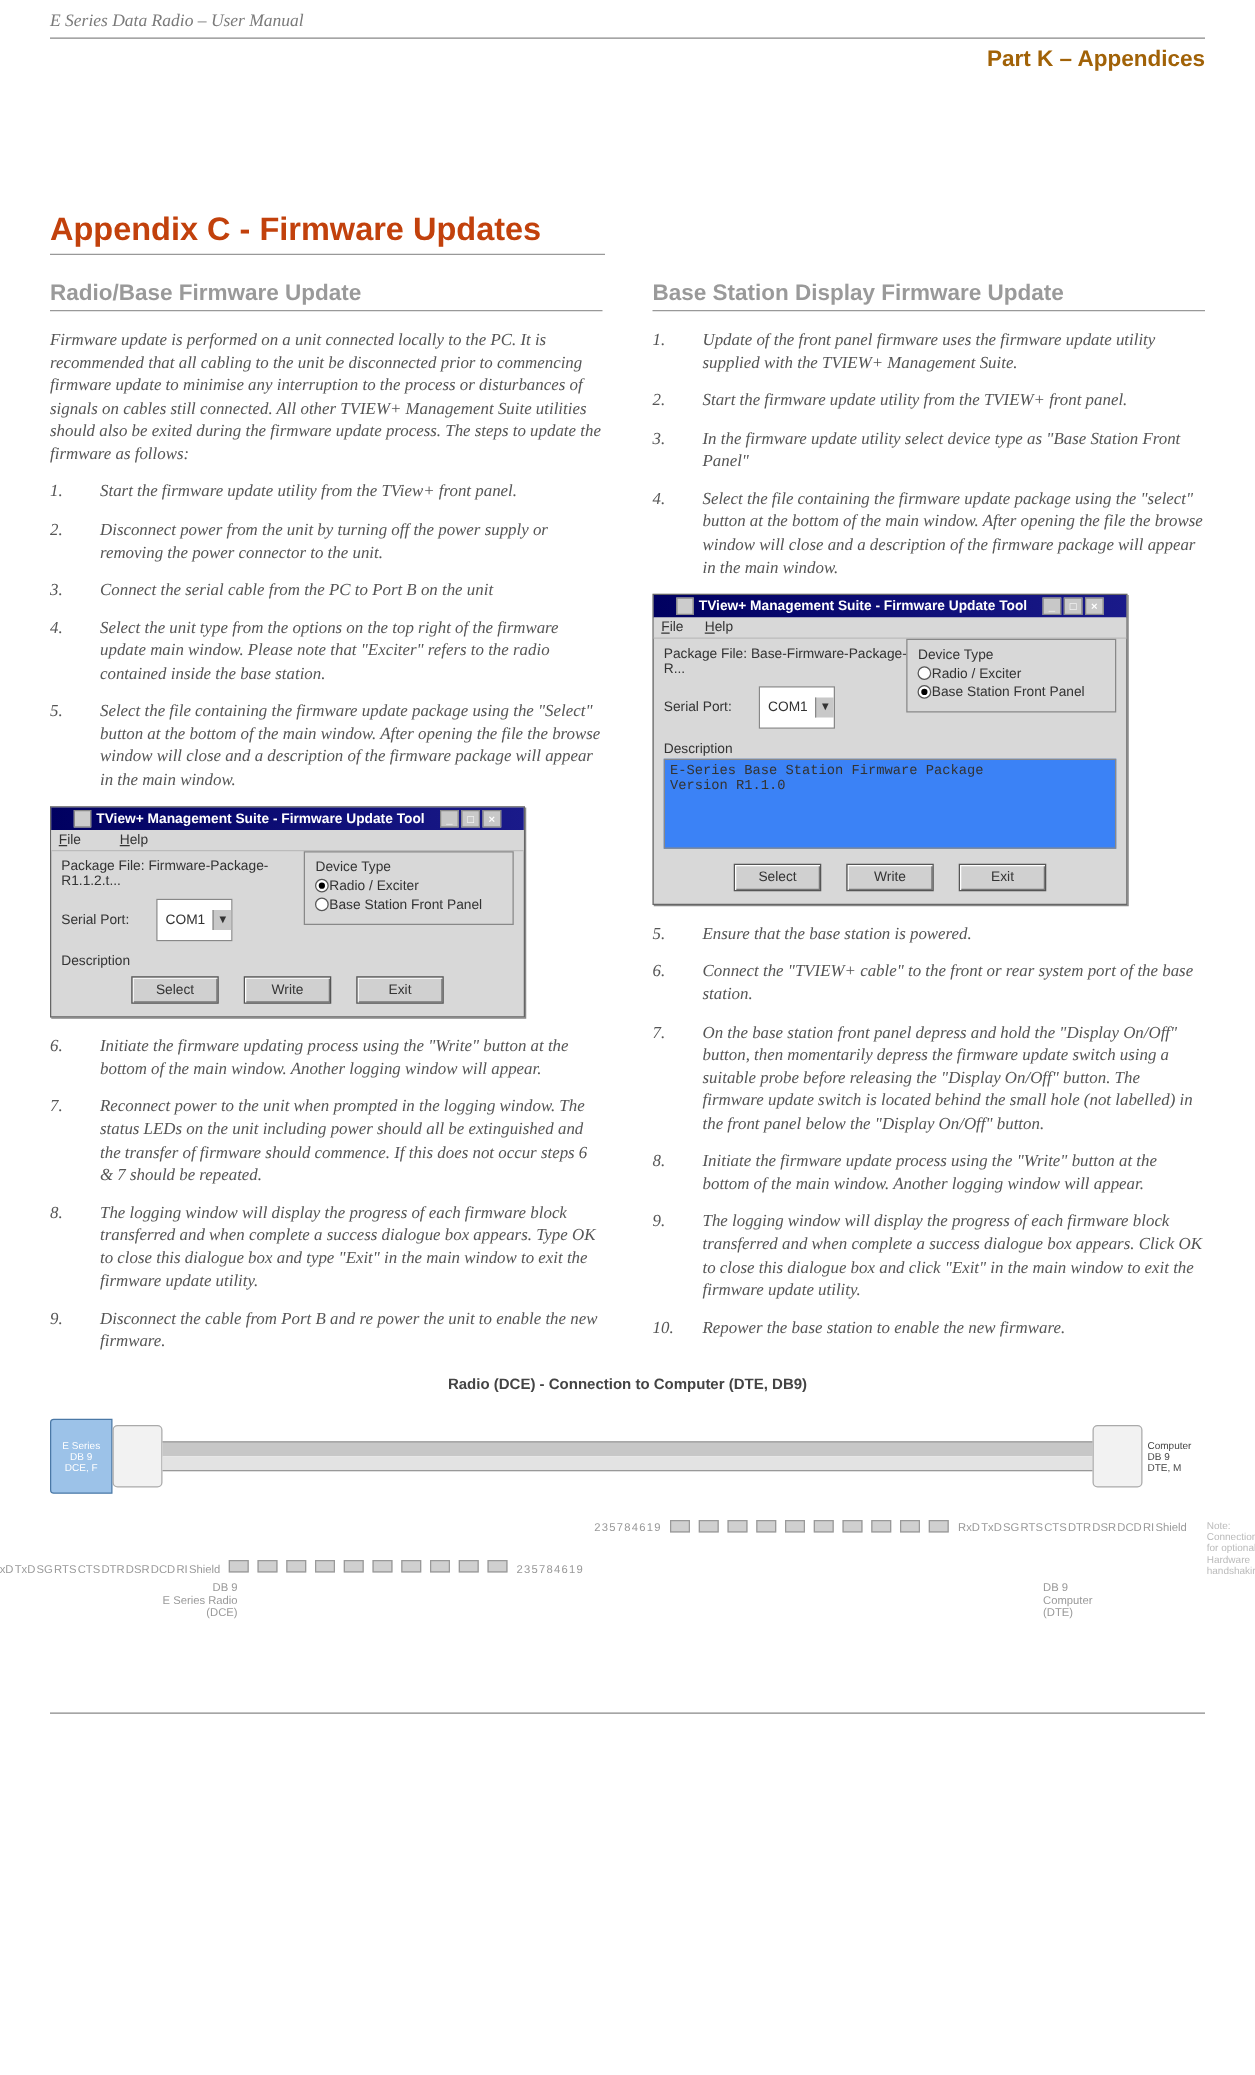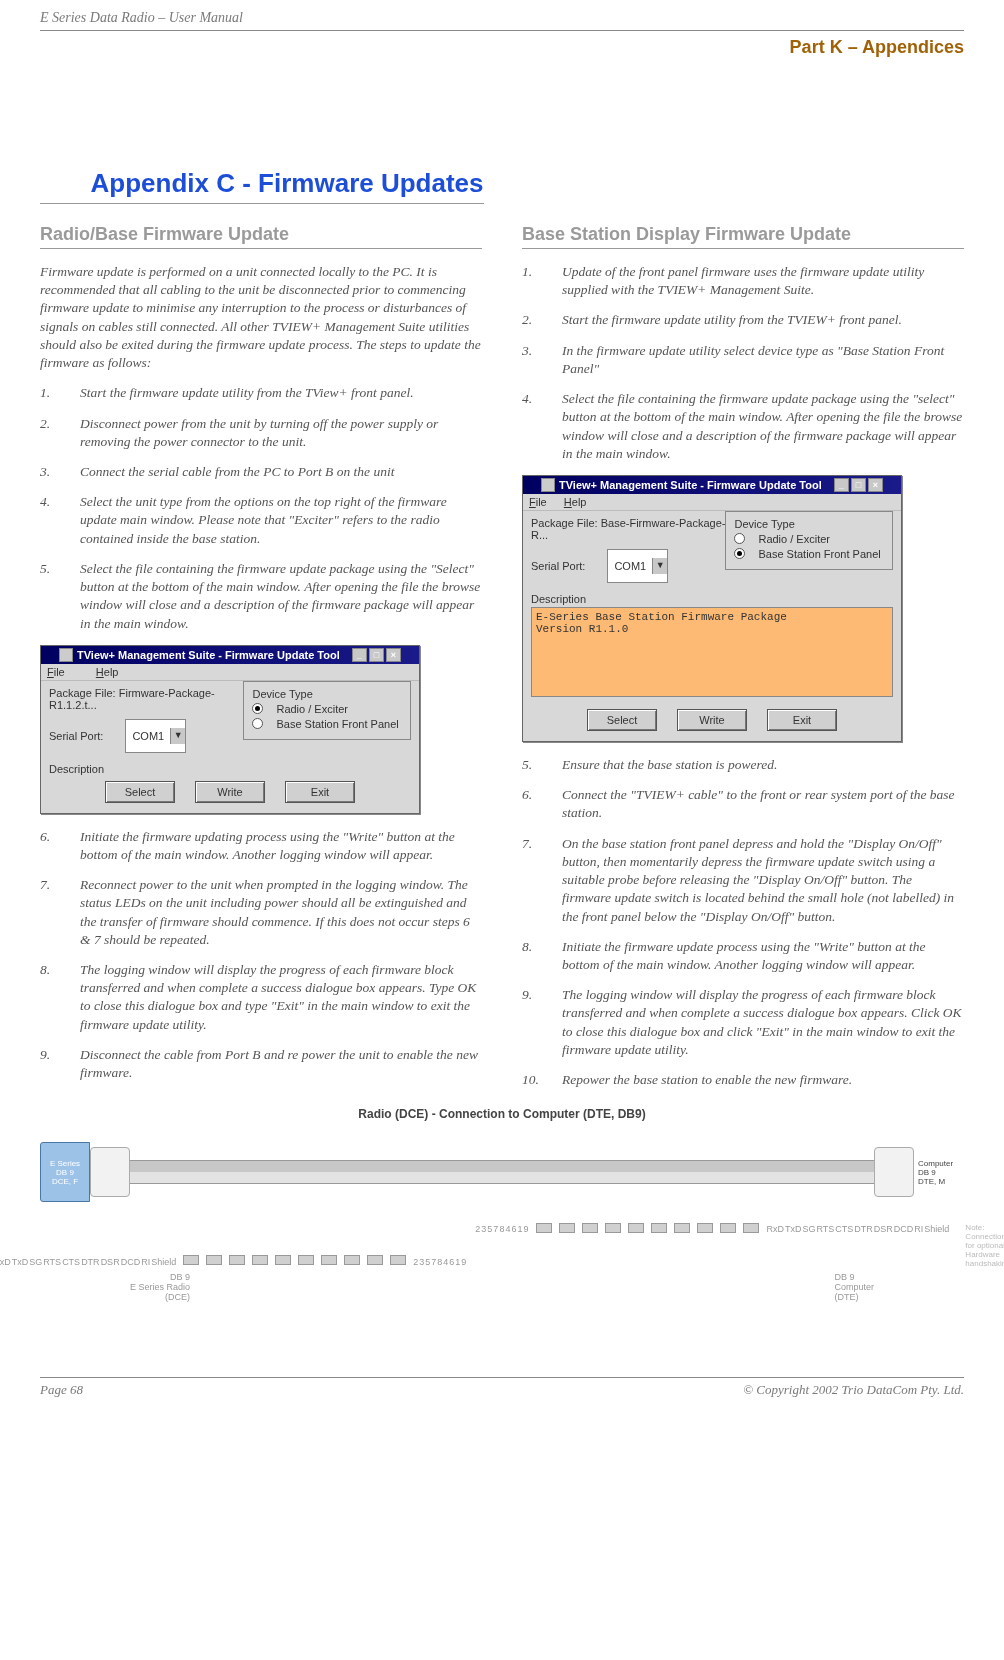--- a/index.html
+++ b/index.html
@@ -29,26 +29,25 @@
     font-family: Arial, Helvetica, sans-serif;
     font-weight: bold;
     font-size: 18px;
     color: #a16207;
     margin-bottom: 110px;
   }
   h1.appendix {
     font-family: Arial, Helvetica, sans-serif;
     font-weight: bold;
     font-size: 26px;
-    color: #1d4ed8;
+    color: #c2410c;
     border-bottom: 1.5px solid #999;
     padding-bottom: 4px;
     margin-bottom: 20px;
     width: 48%;
-    text-align: right;
   }
   .columns {
     display: flex;
     gap: 40px;
   }
   .col {
     flex: 1;
     min-width: 0;
   }
   h2.section {
@@ -116,41 +115,41 @@
     background:#d8d8d8; padding:2px 6px; border-bottom:1px solid #bbb;
   }
   .menubar span { margin-right:14px; }
   .menubar span u { text-decoration: underline; }
   .dlg-row { display:flex; padding:6px 8px; align-items:flex-start; }
   .dlg-left { flex:1.3; }
   .dlg-right {
     flex:1; border:1px solid #888; padding:6px 8px;
     position:relative; margin-top:-6px; background:#d8d8d8;
   }
-  .radio-row { display:flex; align-items:center; gap:13px; margin:3px 0; }
+  .radio-row { display:flex; align-items:center; gap:0; margin:3px 0; }
   .radio {
     width:11px; height:11px; border:1px solid #555; border-radius:50%;
     background:#fff; display:inline-flex; align-items:center; justify-content:center;
   }
   .radio .dot { width:5px; height:5px; border-radius:50%; background:#000; }
   .serial { display:flex; align-items:center; gap:22px; margin-top:8px; }
   .combo {
     display:flex; align-items:center; background:#fff;
     border:1px solid #888; height:34px;
   }
   .combo .val { padding:0 6px; font-size:11px; }
   .combo .arrow {
     width:15px; height:16px; background:#c8c8c8;
     border-left:1px solid #888; text-align:center; line-height:14px; font-size:9px;
   }
   .desc {
     margin:4px 8px 0 8px;
   }
   .descbox {
-    background:#fdba74; border:1px solid #888; height:90px;
+    background:#3b82f6; border:1px solid #888; height:72px;
     margin:2px 8px 6px 8px; padding:3px 4px;
     font-family: "Courier New", monospace; font-size:11px;
     white-space: pre-line;
   }
   .btnrow { display:flex; justify-content:center; gap:20px; padding:6px 0 10px 0; }
   .btn {
     width:70px; height:22px; border:1px solid #555;
     background:#d0d0d0; text-align:center; line-height:20px;
     box-shadow: inset 1px 1px 0 #fff, inset -1px -1px 0 #777;
     font-size:11px;
@@ -466,17 +465,13 @@
       <div style="white-space:pre-line; text-align:right;">DB 9
 E Series Radio
 (DCE)</div>
       <div style="white-space:pre-line;">DB 9
 Computer
 (DTE)</div>
     </div>
   </div>
 
   <hr class="footer-rule">
-  <div class="footer">
-    <span>Page 68</span>
-    <span>© Copyright 2002 Trio DataCom Pty. Ltd.</span>
-  </div>
 </div>
 
 </body></html>

